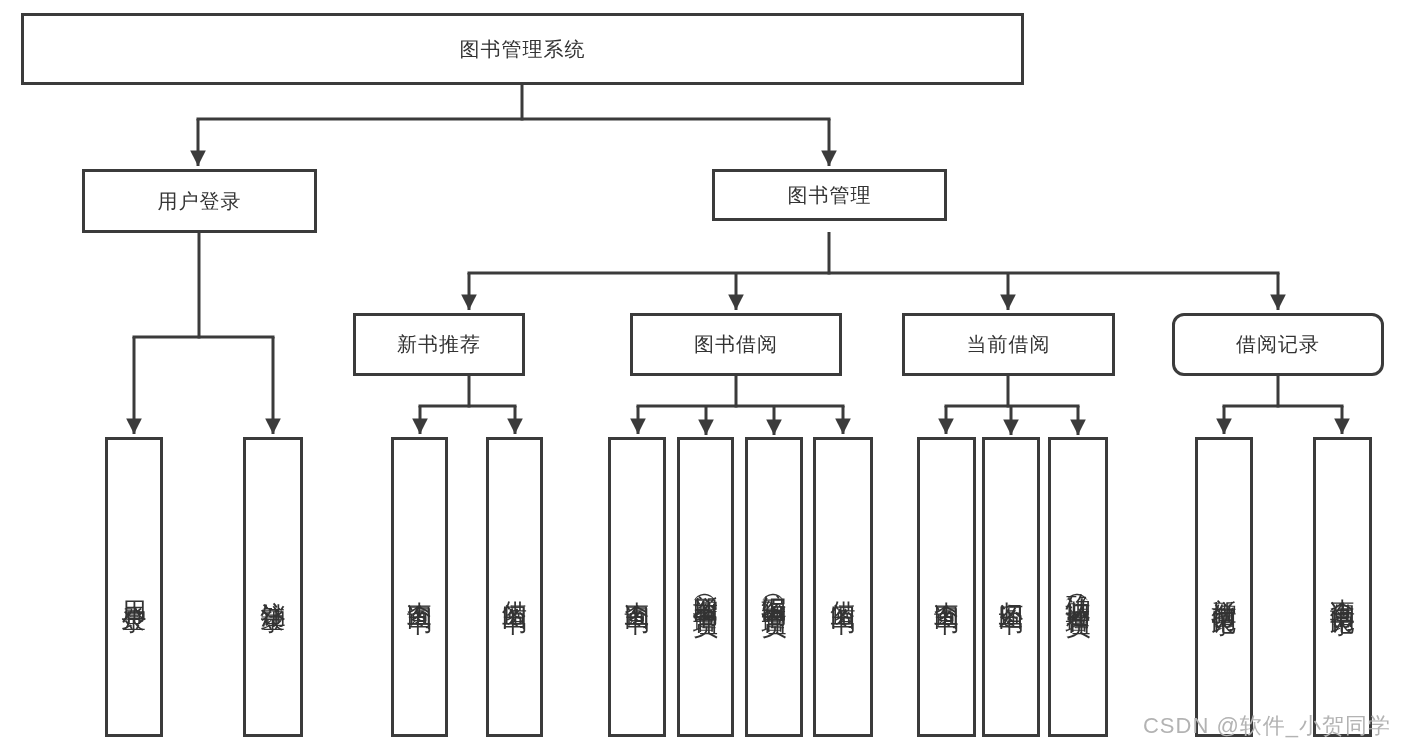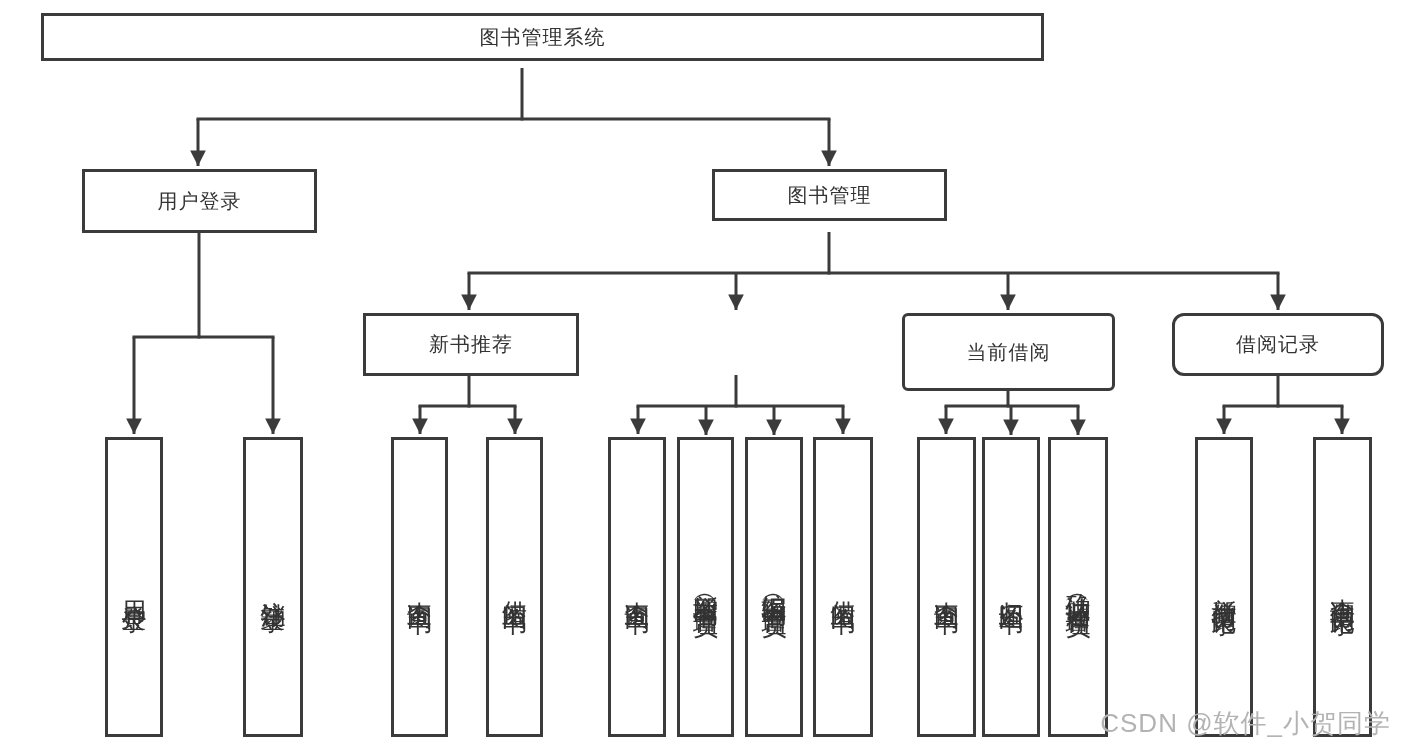--- a/index.html
+++ b/index.html
@@ -15,21 +15,21 @@
   }
   .hbox { font-size:20px; letter-spacing:1px; font-weight:500; }
   .vbox {
     top:437px; height:300px;
     writing-mode:vertical-rl; text-orientation:mixed;
     font-size:25px; letter-spacing:3px; font-weight:500;
     line-height:1; padding:6px 0;
   }
   .watermark {
     position:absolute; right:14px; bottom:6px; z-index:5;
-    font-size:26px; color:var(--wm,#b3b3b3); letter-spacing:1px;
+    font-size:22px; color:var(--wm,#b3b3b3); letter-spacing:1px;
   }
 </style>
 </head>
 <body>
 
 <div class="canvas">
 
   <svg class="connectors" viewBox="0 0 1405 747" xmlns="http://www.w3.org/2000/svg">
     <defs>
       <marker id="arrow" viewBox="0 0 10 10" refX="10" refY="5" markerWidth="7" markerHeight="5.2" orient="auto" markerUnits="strokeWidth">
@@ -85,27 +85,28 @@
     </g>
 
     <g stroke="#3b3b3b" stroke-width="3" fill="none">
       <line x1="1278" y1="375" x2="1278" y2="407.5"></line>
       <line x1="1222.5" y1="406" x2="1343.5" y2="406"></line>
       <line x1="1224" y1="406" x2="1224" y2="434" marker-end="url(#arrow)"></line>
       <line x1="1342" y1="406" x2="1342" y2="434" marker-end="url(#arrow)"></line>
     </g>
   </svg>
 
-  <div class="box hbox" style="left:21px; top:13px; width:1003px; height:48px;margin-left:20px;">图书管理系统</div>
+  <div class="box hbox" style="left:21px; top:13px; width:1003px; height:72px;">图书管理系统</div>
 
   <div class="box hbox" style="left:82px; top:169px; width:235px; height:64px;">用户登录</div>
   <div class="box hbox" style="left:712px; top:169px; width:235px; height:52px;">图书管理</div>
 
-  <div class="box hbox" style="left:363px; top:313px; width:216px; height:63px;">新书推荐</div>
-  <div class="box hbox" style="left:902px; top:313px; width:213px; height:78px;border-radius:6px;">当前借阅</div>
+  <div class="box hbox" style="left:353px; top:313px; width:172px; height:63px;">新书推荐</div>
+  <div class="box hbox" style="left:630px; top:313px; width:212px; height:63px;">图书借阅</div>
+  <div class="box hbox" style="left:902px; top:313px; width:213px; height:63px;">当前借阅</div>
   <div class="box hbox" style="left:1172px; top:313px; width:212px; height:63px;border-radius:12px;">借阅记录</div>
 
   <div class="box vbox" style="left:105px; width:58px;">用户登录</div>
   <div class="box vbox" style="left:243px; width:60px;">注销登录</div>
 
   <div class="box vbox" style="left:391px; width:57px;">查询图书</div>
   <div class="box vbox" style="left:486px; width:57px;">借阅图书</div>
 
   <div class="box vbox" style="left:608px; width:58px;">查询图书</div>
   <div class="box vbox" style="left:677px; width:57px;">新增图书（管理员）</div>

